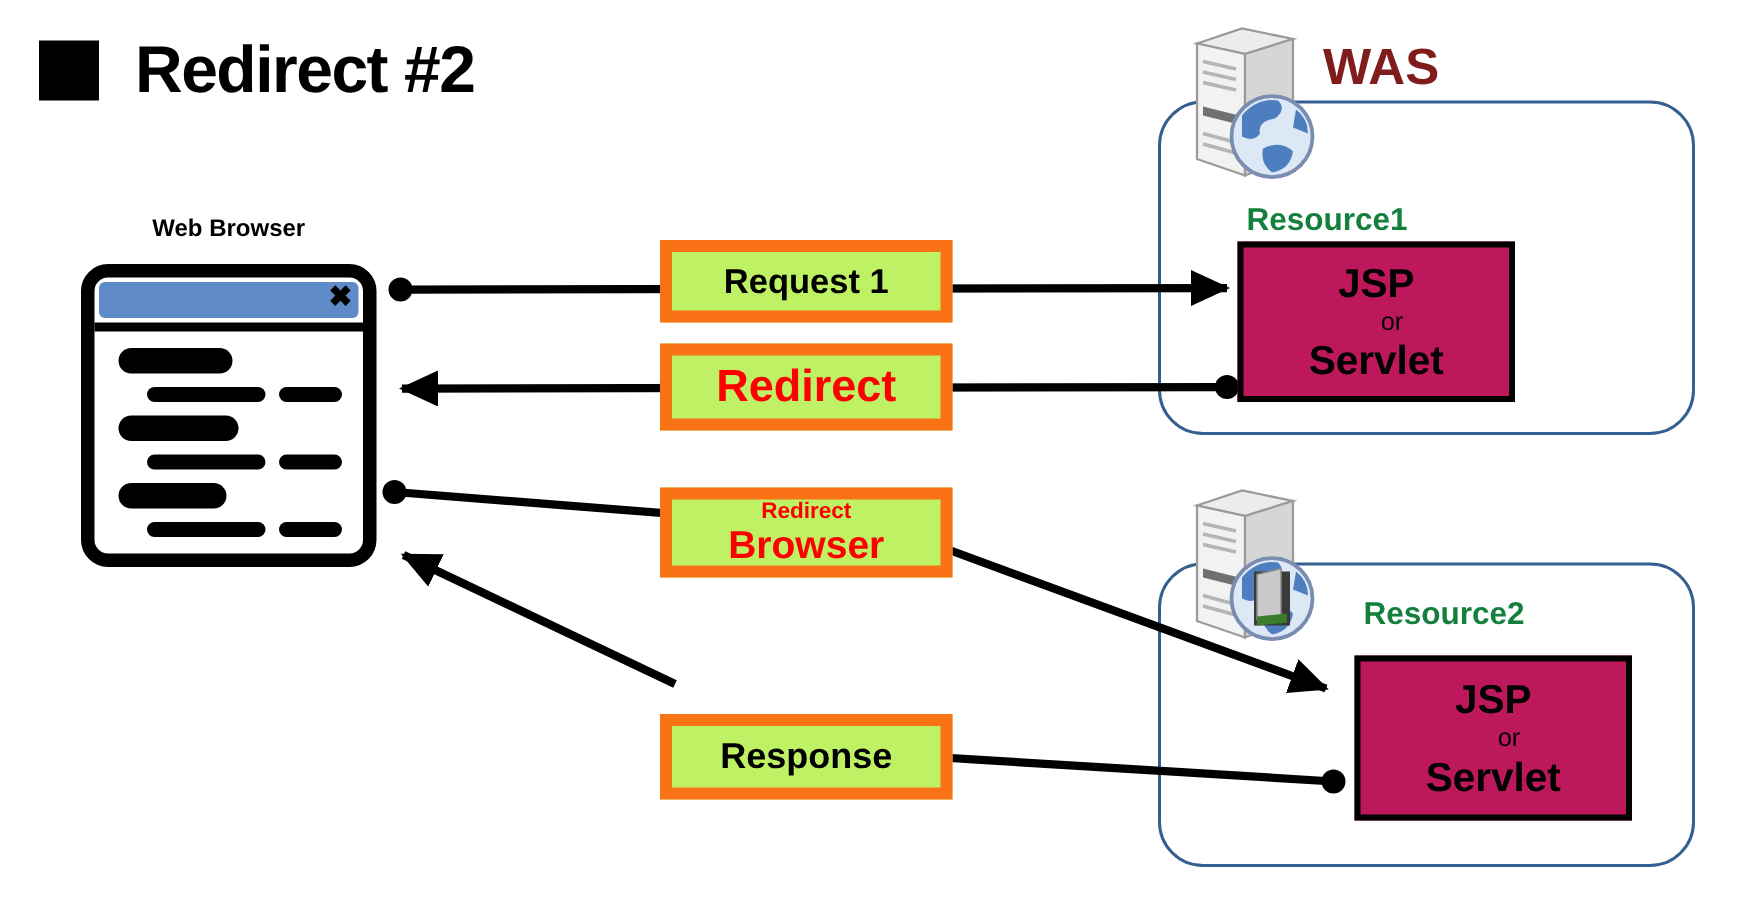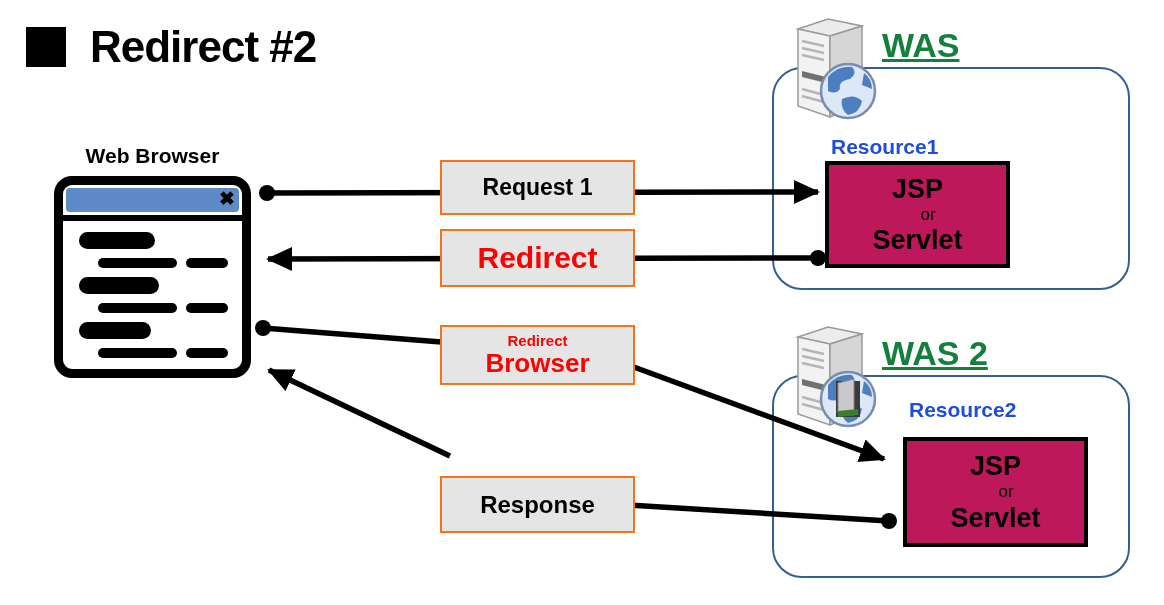--- a/index.html
+++ b/index.html
@@ -5,58 +5,58 @@
   * { margin:0; padding:0; box-sizing:border-box; }
   body { background:#fff; font-family:"Liberation Sans", sans-serif; }
   #canvas { position:relative; width:1152px; height:605px; background:#ffffff; overflow:hidden; }
 
   
   .title-row { position:absolute; left:26px; top:22px; display:flex; align-items:center; gap:24px; z-index:4; }
   .bullet { width:40px; height:40px; background:#000; }
   .title-text { font-size:44px; font-weight:bold; color:#000; letter-spacing:-1px; }
 
   
-  .browser-label { position:absolute; left:54px; top:144px; width:197px; text-align:center; font-size:21px; font-weight:bold; z-index:2; }
+  .browser-label { position:absolute; left:54px; top:144px; width:197px; text-align:center; font-size:16px; font-weight:bold; z-index:2; }
   .browser { position:absolute; left:54px; top:176px; width:197px; height:202px; border:9px solid #000; border-radius:18px; background:#fff; z-index:2; }
   .b-top { padding:3px 3px 0 3px; }
   .b-titlebar { height:24px; background:#5e8bc8; border-radius:4px; position:relative; }
   .b-close { position:absolute; right:4px; top:-2px; font-size:19px; font-weight:bold; color:#000; line-height:26px; }
   .b-divider { height:6px; background:#000; margin-top:3px; }
   .b-content { padding:11px 0 0 16px; }
   .pill { height:17px; border-radius:9px; background:#000; margin-bottom:9px; }
   .pill.p1 { width:76px; } .pill.p2 { width:80px; } .pill.p3 { width:72px; }
   .thinrow { display:flex; gap:9px; margin:0 0 9px 19px; }
   .thin { height:10px; border-radius:5px; background:#000; }
   .thin.a { width:79px; } .thin.b { width:42px; }
 
   
-  .flow-box { position:absolute; left:440px; width:195px; background:#e5e5e5; border:2px solid #f97316; z-index:2;
+  .flow-box { position:absolute; left:440px; width:195px; background:#bef264; border:8px solid #f97316; z-index:2;
               display:flex; flex-direction:column; justify-content:center; text-align:center; }
   #request1-box { top:160px; height:55px; }
   #redirect-box { top:229px; height:58px; }
   #redirect-request-box { top:325px; height:60px; }
   #response-box { top:452px; height:57px;margin-top:24px; }
   .f-black-md { font-size:23px; font-weight:bold; color:#000; }
   .f-black-lg { font-size:24px; font-weight:bold; color:#000; }
   .f-red-lg { font-size:30px; font-weight:bold; color:#ff0000; }
   .f-red-md { font-size:26px; font-weight:bold; color:#ff0000; line-height:1.05; }
   .f-red-sm { font-size:15px; font-weight:bold; color:#ff0000; line-height:1.2; }
 
   
   .was-box { position:absolute; border:2.5px solid #365f91; border-radius:30px; z-index:0; }
   #was1-container { left:772px; top:67px; width:358px; height:223px; }
   #was2-container { left:772px; top:375px; width:358px; height:203px; }
-  .was-title { position:absolute; font-size:34px; font-weight:bold; color:#15803d; z-index:3;text-decoration:underline; }
+  .was-title { position:absolute; font-size:34px; font-weight:bold; color:#7f1d1d; z-index:3; }
   #was1-title { left:882px; top:26px; }
   #was2-title { left:882px; top:334px; }
   .server-icon { position:absolute; width:98px; height:110px; z-index:3; }
   #server1 { left:784px; top:13px; }
   #server2 { left:784px; top:321px; }
 
-  .resource-label { position:absolute; font-size:21px; font-weight:bold; color:#1d4ed8; z-index:2; }
+  .resource-label { position:absolute; font-size:21px; font-weight:bold; color:#15803d; z-index:2; }
   #resource1-label { left:831px; top:135px; }
   #resource2-label { left:909px; top:398px; }
   .jsp-box { position:absolute; background:#be185d; border:4px solid #000; z-index:2;
              display:flex; flex-direction:column; align-items:center; justify-content:center; }
   #jsp1-box { left:825px; top:161px; width:185px; height:107px; }
   #jsp2-box { left:903px; top:437px; width:185px; height:110px; }
   .jsp-line { font-size:27px; font-weight:bold; line-height:1.12; }
   .jsp-or { font-size:17px; line-height:1.25;margin-left:21px; }
 
   
@@ -163,21 +163,20 @@
     </g>
   </svg>
   <div class="resource-label" id="resource1-label">Resource1</div>
   <div class="jsp-box" id="jsp1-box">
     <span class="jsp-line">JSP</span>
     <span class="jsp-or">or</span>
     <span class="jsp-line">Servlet</span>
   </div>
 
   <div class="was-box" id="was2-container"></div>
-  <div class="was-title" id="was2-title">WAS 2</div>
   <svg class="server-icon" id="server2" viewBox="0 0 98 110">
     <polygon points="14,16 44,6 78,13 46,23" fill="#ececec" stroke="#9a9a9a" stroke-width="1.5"></polygon>
     <polygon points="14,16 46,23 46,104 14,93" fill="#f2f2f2" stroke="#9a9a9a" stroke-width="1.5"></polygon>
     <polygon points="46,23 78,13 78,92 46,104" fill="#d6d6d6" stroke="#9a9a9a" stroke-width="1.5"></polygon>
     <line x1="18" y1="28" x2="40" y2="33" stroke="#b5b5b5" stroke-width="2.5"></line>
     <line x1="18" y1="35" x2="40" y2="40" stroke="#b5b5b5" stroke-width="2.5"></line>
     <line x1="18" y1="42" x2="40" y2="47" stroke="#b5b5b5" stroke-width="2.5"></line>
     <polygon points="18,58 42,64 42,70 18,64" fill="#707070"></polygon>
     <line x1="18" y1="76" x2="40" y2="82" stroke="#b5b5b5" stroke-width="2.5"></line>
     <line x1="18" y1="83" x2="40" y2="89" stroke="#b5b5b5" stroke-width="2.5"></line>

